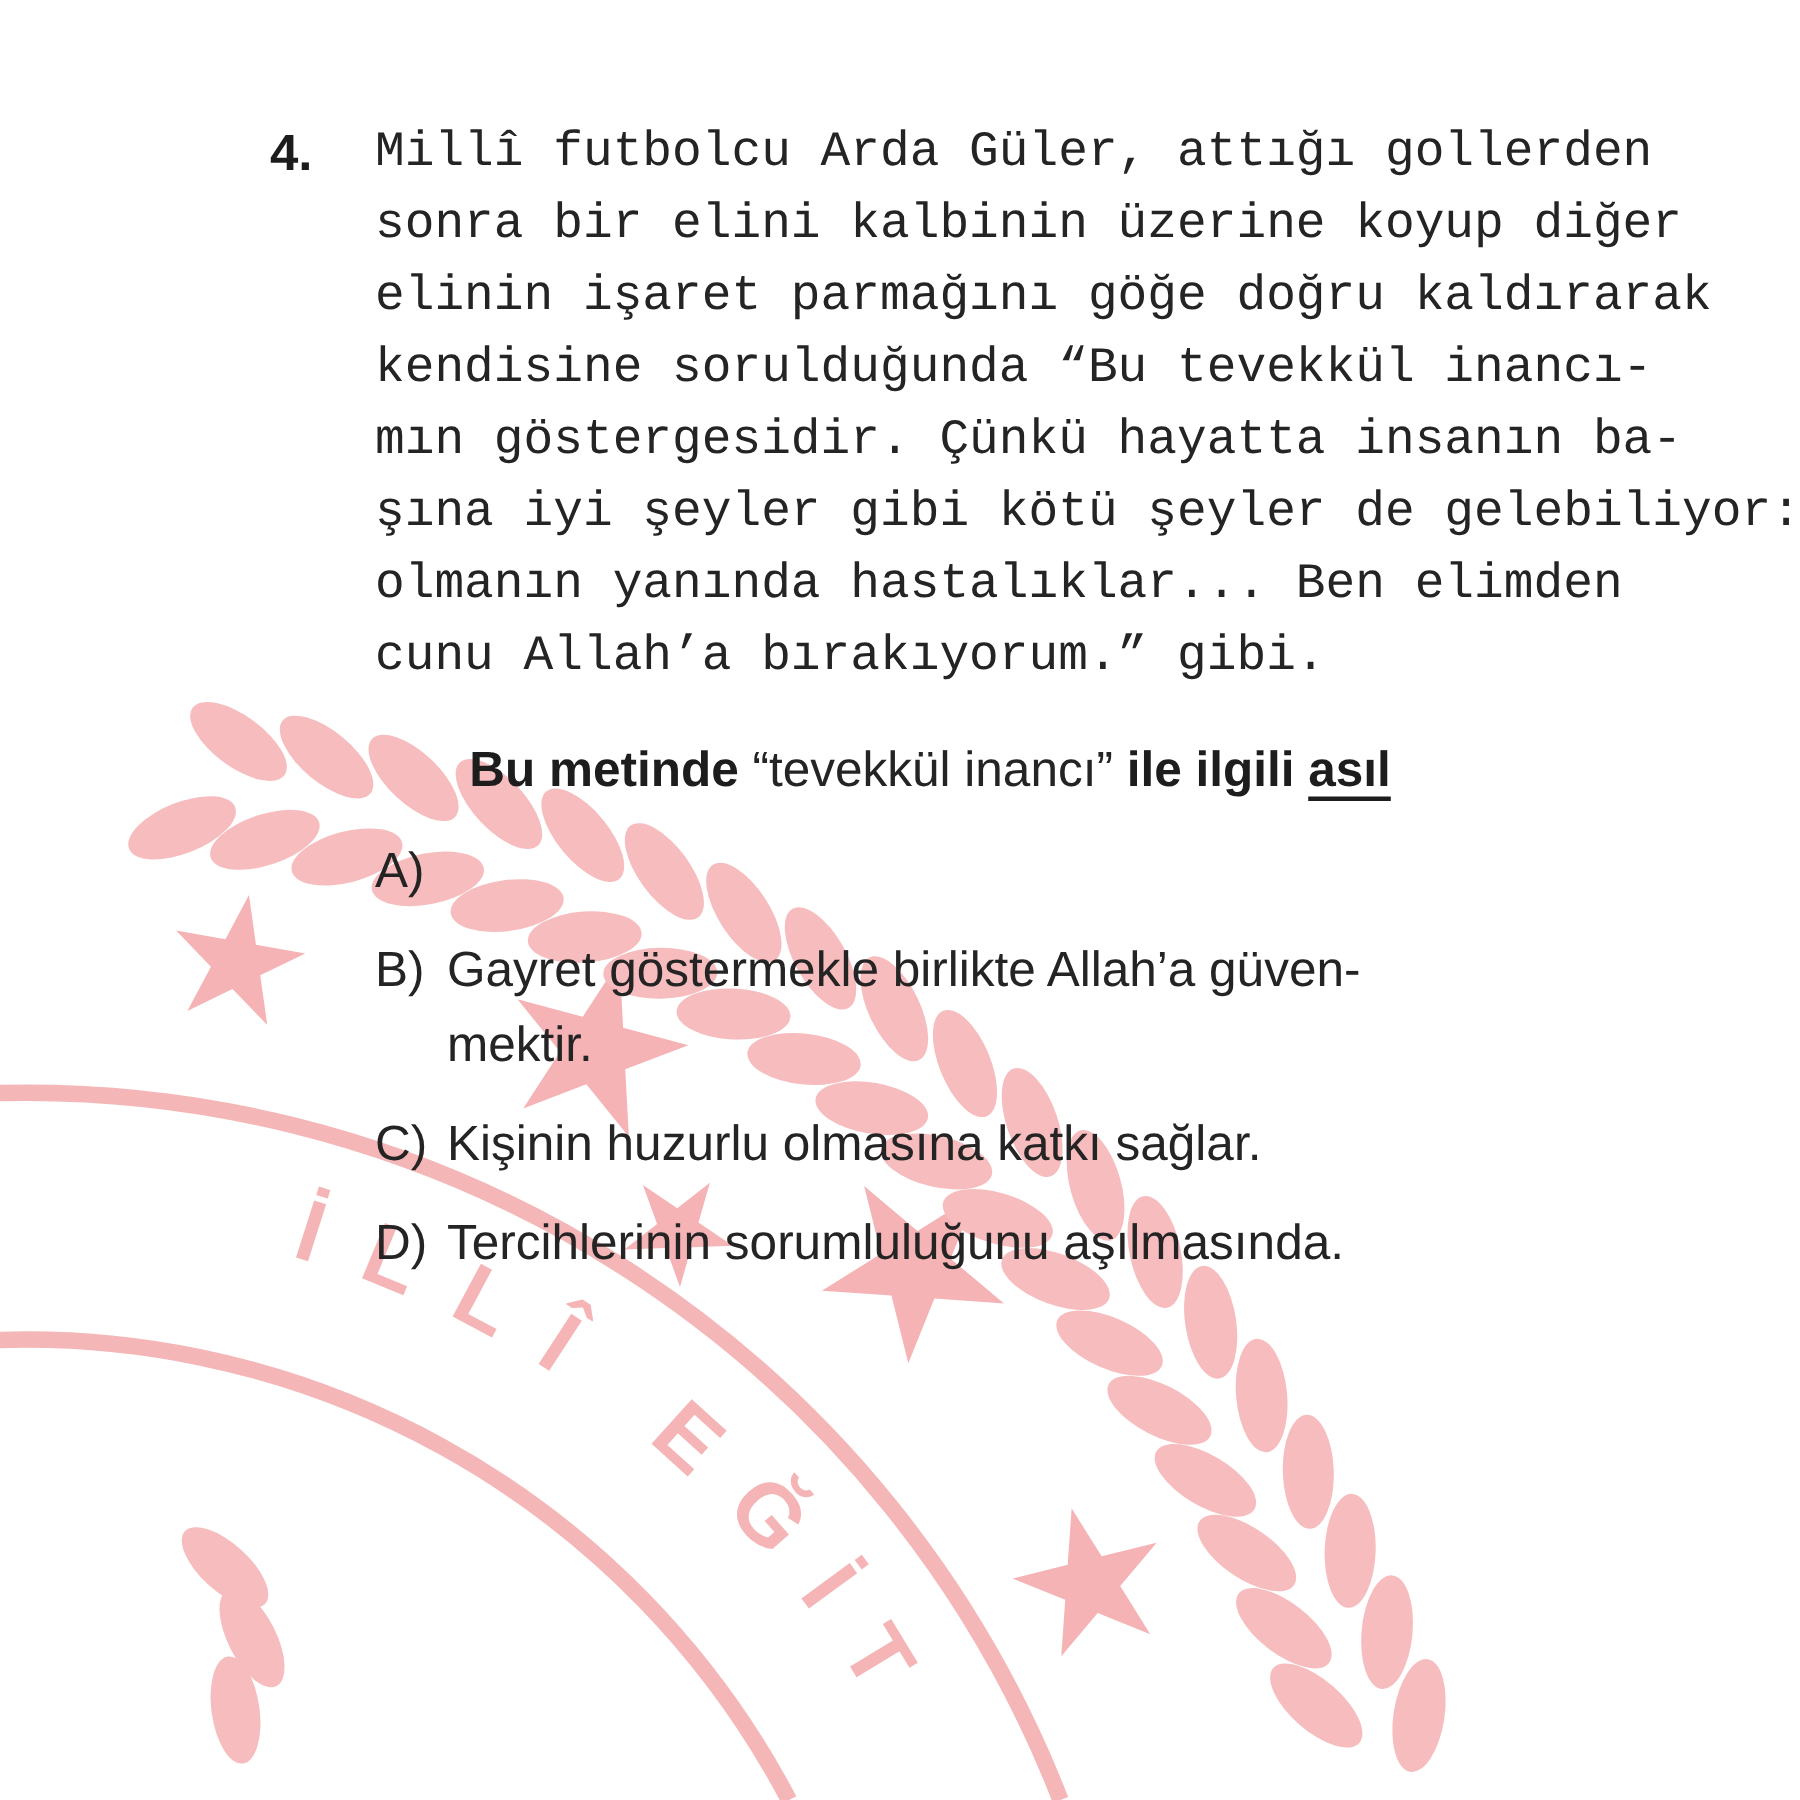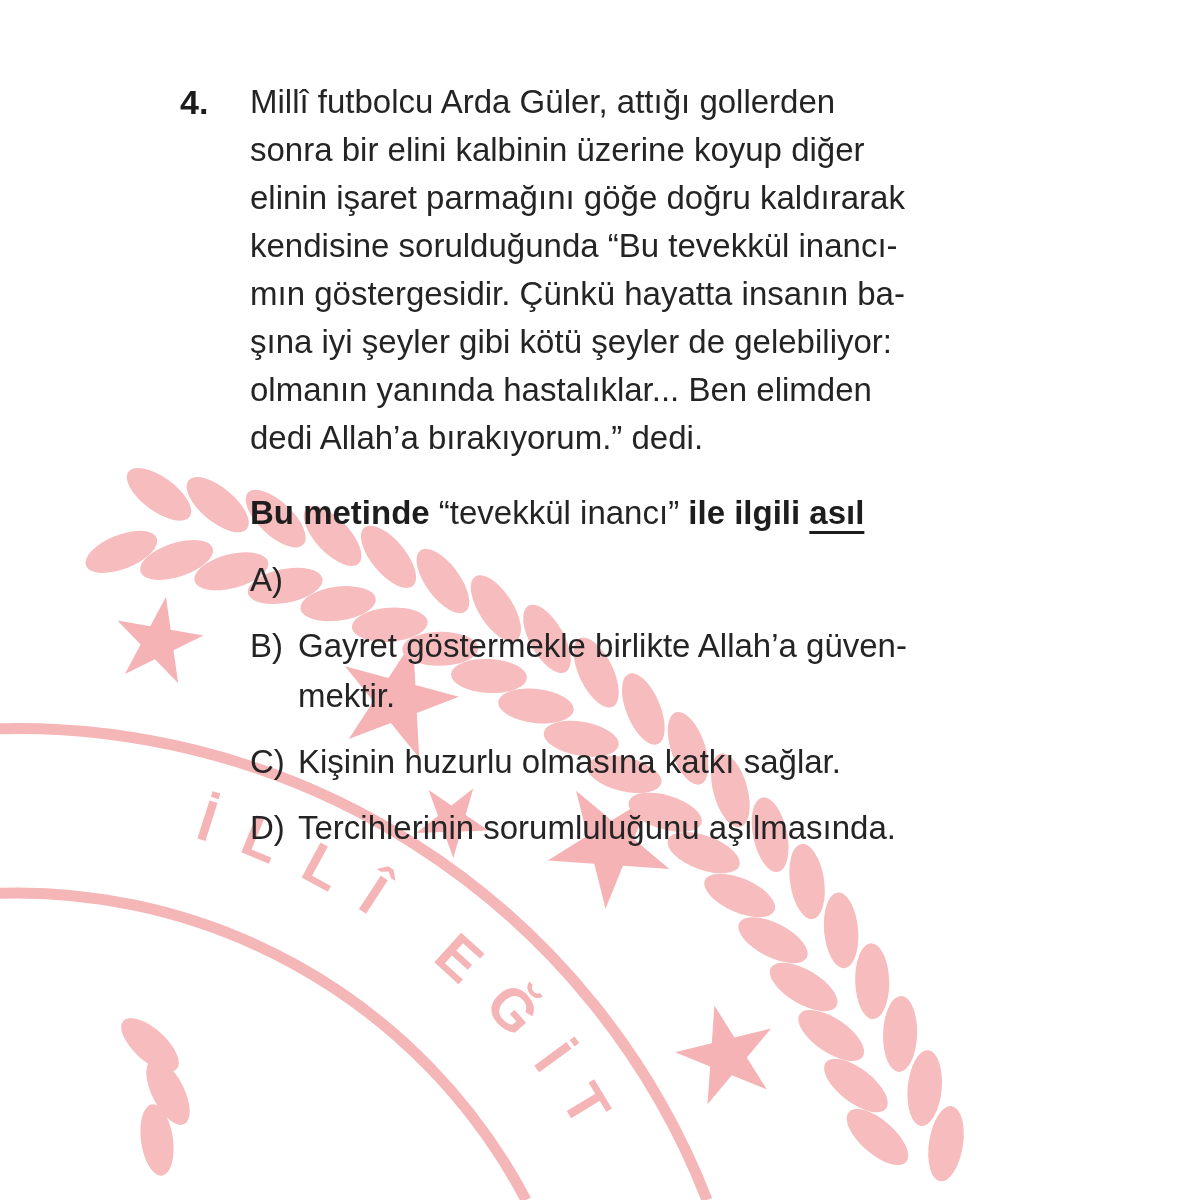--- a/index.html
+++ b/index.html
@@ -22,22 +22,22 @@
     position:absolute;left:0;top:0;z-index:1;
     padding:78px 0 0 180px;color:#242424;
   }
   .qrow{display:flex;}
   .qnum{
     width:70px;flex:0 0 70px;font-weight:bold;font-size:34px;line-height:48px;
     color:#1c1c1c;
   }
   .qbody{width:740px;}
   .passage{margin:0;font-size:33px;line-height:48px;}
-  .pline{white-space:nowrap;}
-  .stem{margin:24px 0 16px 0;font-weight:bold;font-size:33px;line-height:53px;color:#1d1d1d;}
+  .pline{white-space:nowrap;font-family:Liberation Mono, monospace;}
+  .stem{margin:24px 0 16px 0;font-weight:bold;font-size:33px;line-height:53px;color:#1d1d1d;text-align:center;}
   .stem .seg-regular{font-weight:normal;color:#242424;}
   .stem .seg-underline{
     text-decoration:underline;
     text-decoration-thickness:3px;
     text-underline-offset:7px;
   }
   .stem-line{white-space:nowrap;}
   .options{margin-top:7px;}
   .option{display:flex;font-size:33px;line-height:50px;margin-bottom:16px;}
   .opt-letter{width:48px;flex:0 0 48px;}
@@ -121,21 +121,21 @@
     <div class="qbody">
 
       <div class="passage" id="passage">
           <div class="pline">Millî futbolcu Arda Güler, attığı gollerden</div>
           <div class="pline">sonra bir elini kalbinin üzerine koyup diğer</div>
           <div class="pline">elinin işaret parmağını göğe doğru kaldırarak</div>
           <div class="pline">kendisine sorulduğunda “Bu tevekkül inancı-</div>
           <div class="pline">mın göstergesidir. Çünkü hayatta insanın ba-</div>
           <div class="pline">şına iyi şeyler gibi kötü şeyler de gelebiliyor:</div>
           <div class="pline">olmanın yanında hastalıklar... Ben elimden</div>
-          <div class="pline">dedi Allah’a bırakıyorum.” dedi.</div>
+          <div class="pline">cunu Allah’a bırakıyorum.” gibi.</div>
         </div>
 
       <div class="stem">
         <div class="stem-line" id="stem-line1"><span class="seg-bold">Bu metinde </span><span class="seg-regular">“tevekkül inancı” </span><span class="seg-bold">ile ilgili </span><span class="seg-underline">asıl</span></div>
       </div>
 
       <div class="options" id="options">
           <div class="option">
             <span class="opt-letter">A)</span>
           </div>

